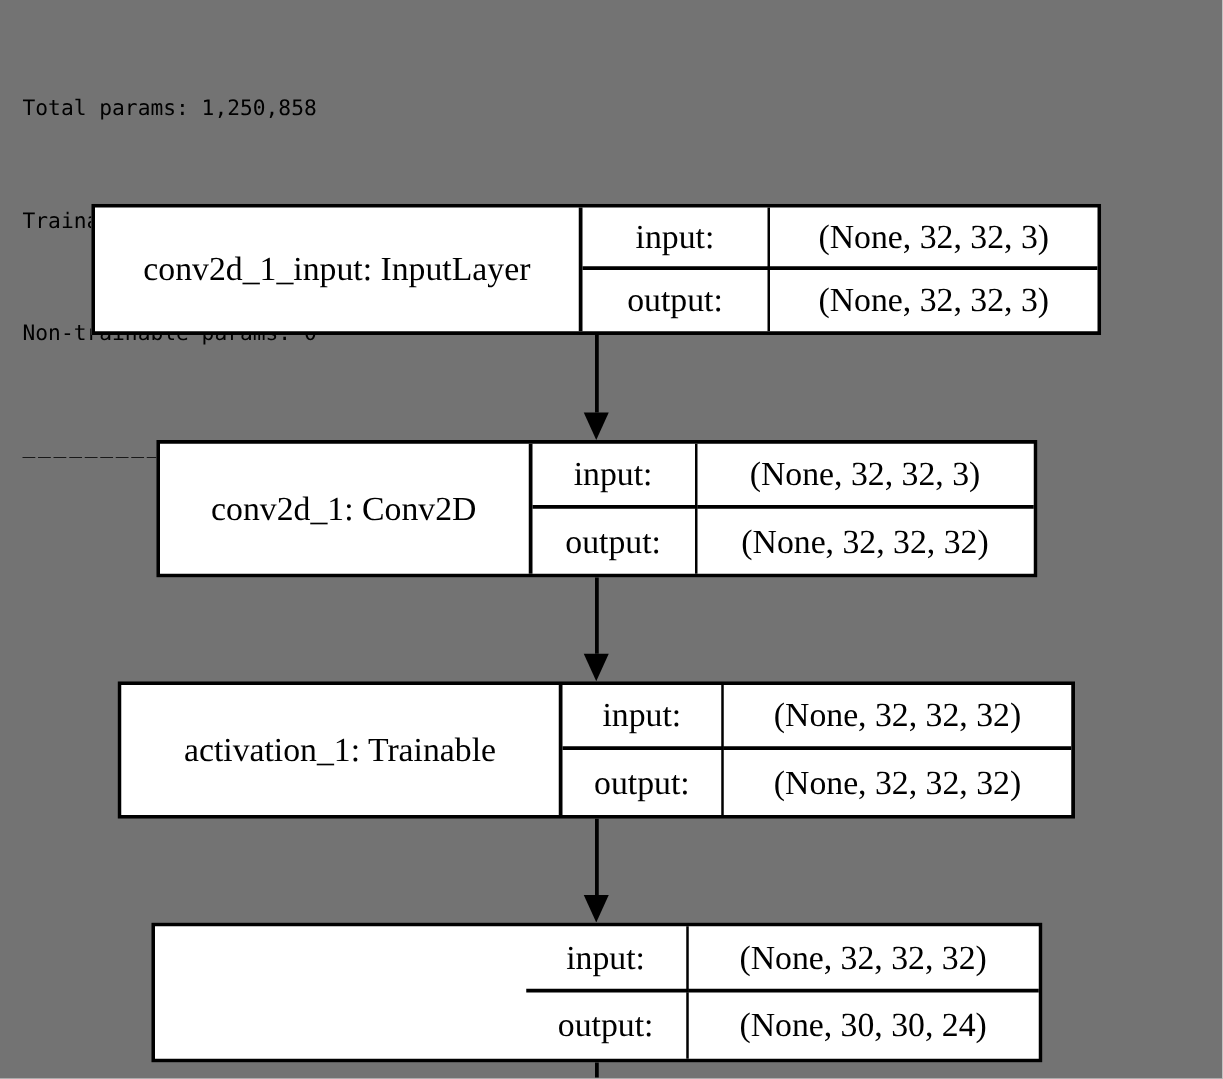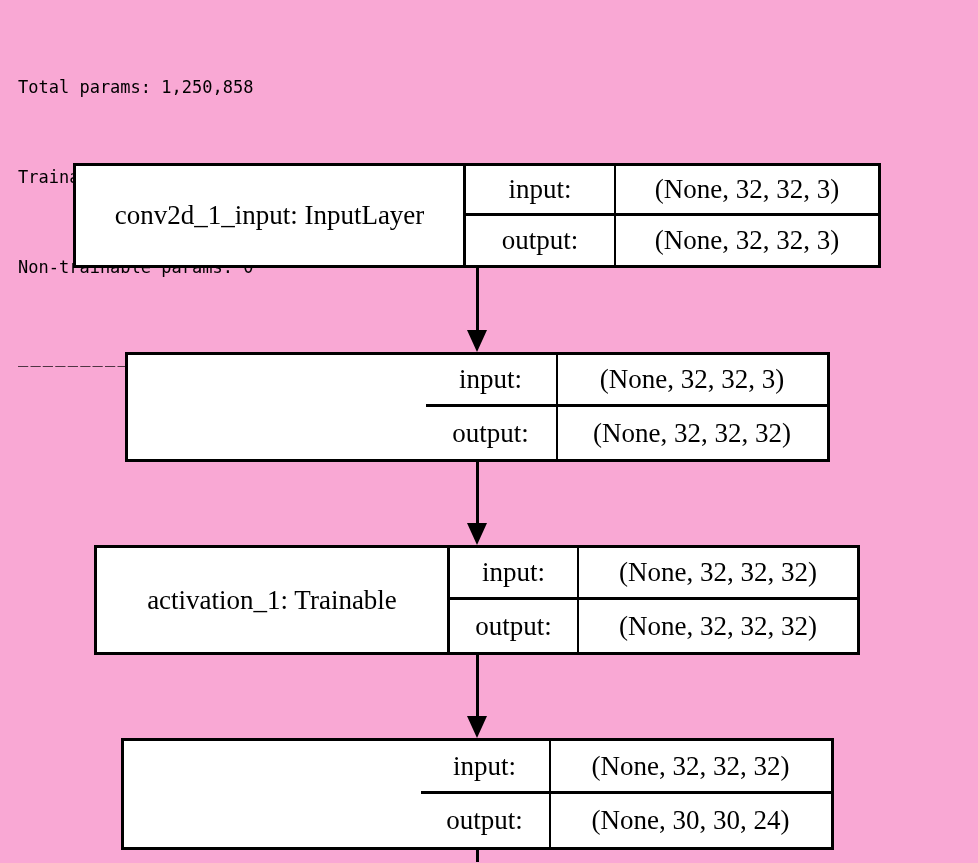--- a/index.html
+++ b/index.html
@@ -4,21 +4,21 @@
 <style>
   html, body {
     margin: 0;
     padding: 0;
     background: #ffffff;
   }
   .page {
     position: relative;
     width: 978px;
     height: 863px;
-    background: #f9a8d4;
+    background: #737373;
     overflow: hidden;
   }
   
   .summary {
     position: absolute;
     left: 18px;
     top: 12px;
     font-family: "DejaVu Sans Mono", monospace;
     font-size: 17px;
     line-height: 30px;
@@ -115,20 +115,21 @@
       <div class="cell io-cell r2">output:</div>
       <div class="cell shape-cell r2">(None, 32, 32, 3)</div>
     </div>
 
     <div class="arrow" style="height: 84px;">
       <div class="arrow-shaft"></div>
       <div class="arrow-head"></div>
     </div>
 
     <div class="node" style="grid-template-columns: 298px 132px 269px; height: 110px;">
+      <div class="cell label-cell">conv2d_1: Conv2D</div>
       <div class="cell io-cell r1">input:</div>
       <div class="cell shape-cell r1">(None, 32, 32, 3)</div>
       <div class="cell io-cell r2">output:</div>
       <div class="cell shape-cell r2">(None, 32, 32, 32)</div>
     </div>
 
     <div class="arrow" style="height: 83px;">
       <div class="arrow-shaft"></div>
       <div class="arrow-head"></div>
     </div>

